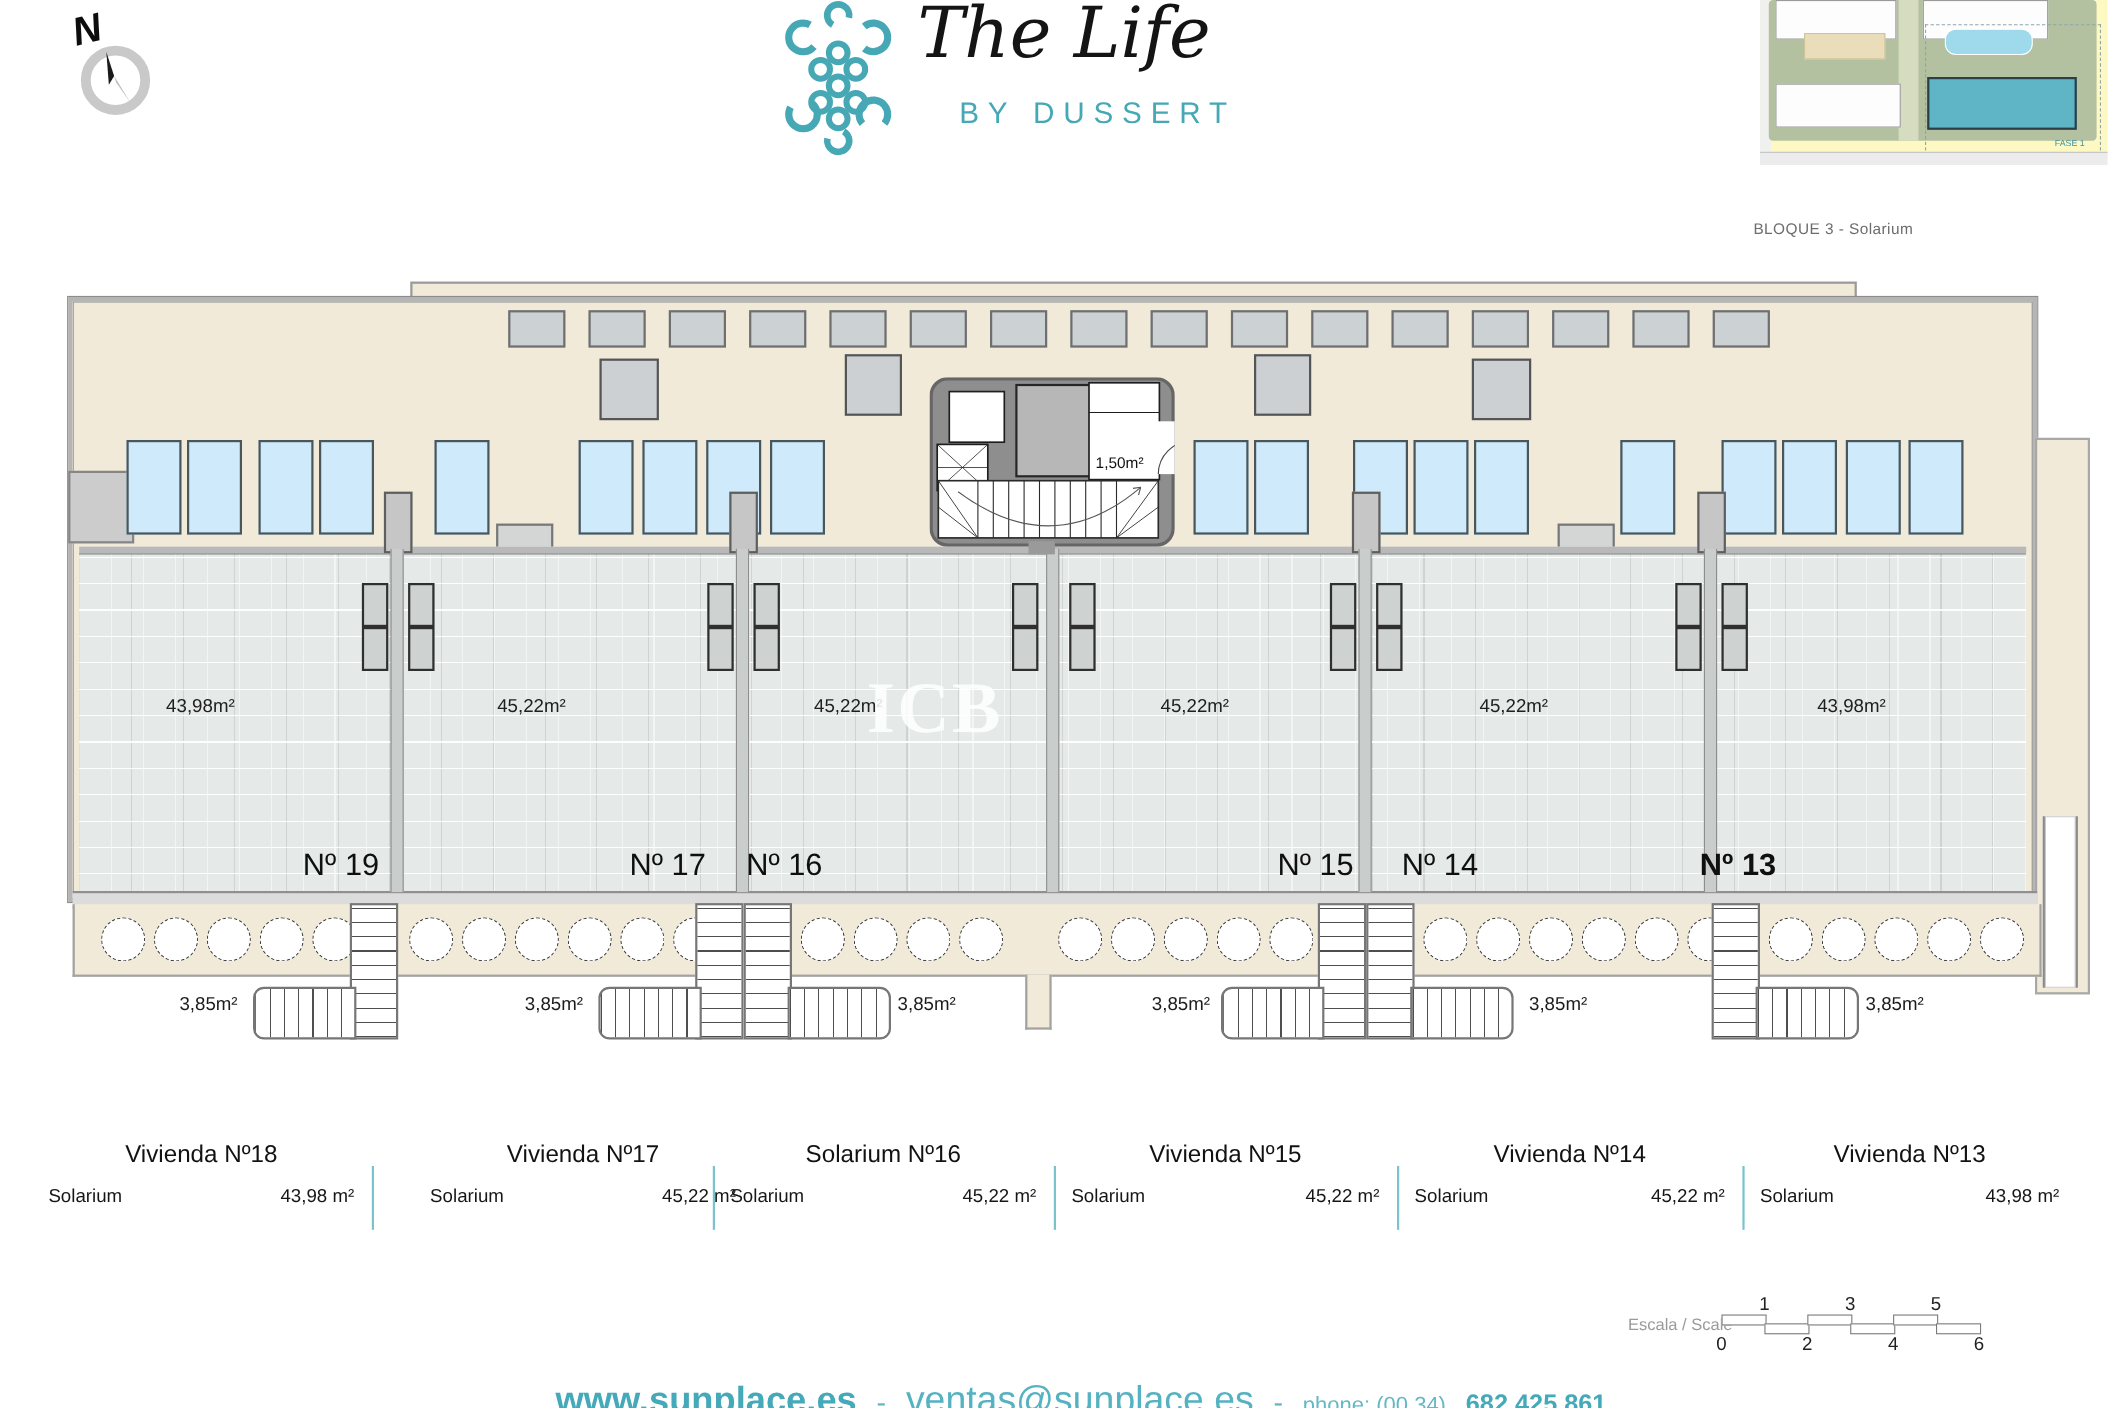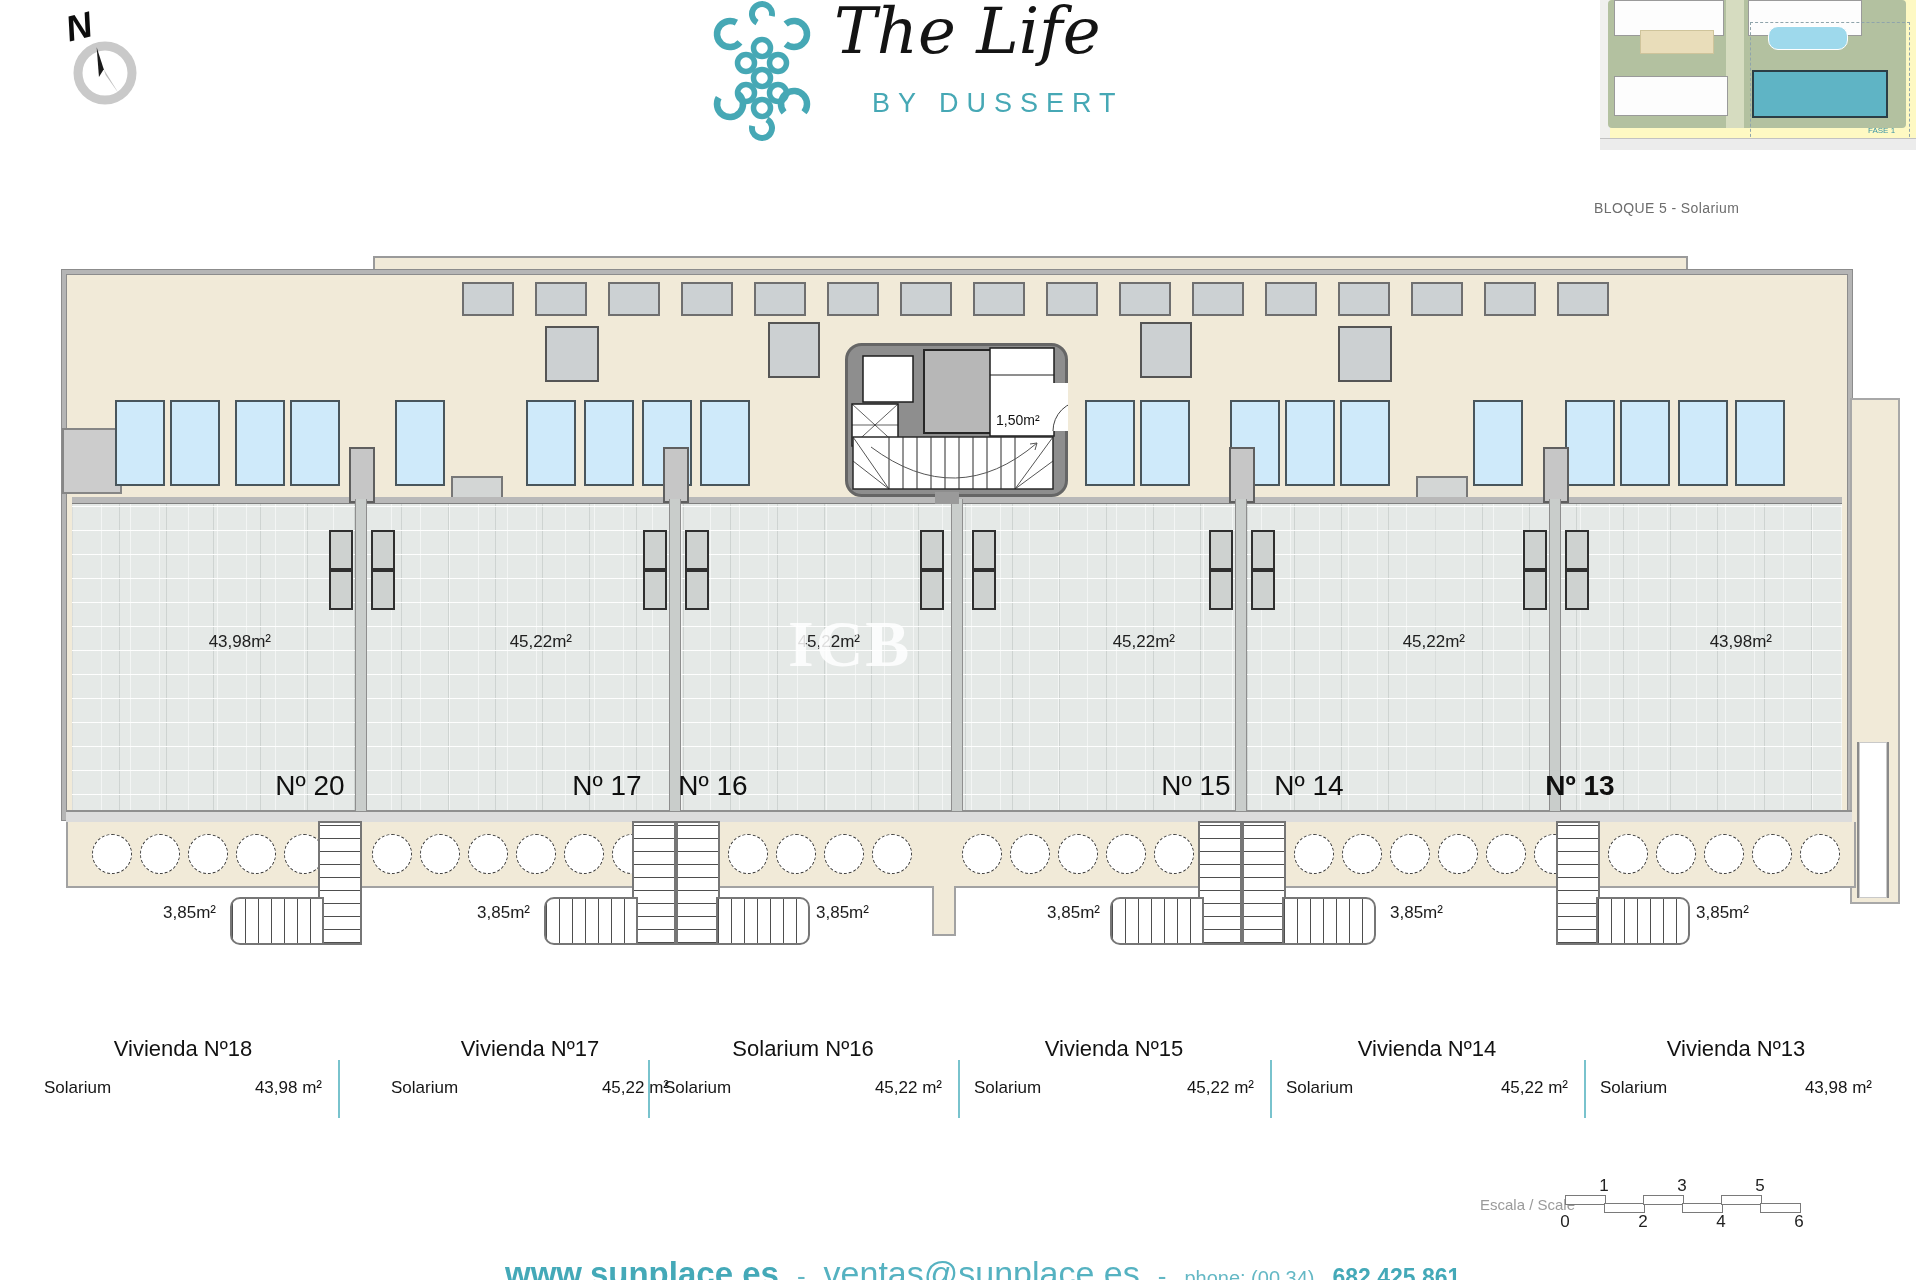--- a/index.html
+++ b/index.html
@@ -23,21 +23,21 @@
       repeating-linear-gradient(90deg, rgba(255,255,255,.55) 0 1px, transparent 1px 29px);
     border-top:6px solid #b9b9b9;box-shadow:inset 0 1px 0 #7f7f7f;}
   .sk{width:48px;height:30px;background:#ccd1d3;border:2px solid #6f6f6f;flex:none;}
   .skrow{display:flex;gap:21px;}
   .tsq{background:#ccd0d2;border:2px solid #555;}
   .tbl{background:#d3d6d5;border:2px solid #777;}
   .lg{position:absolute;top:400px;width:46px;height:82px;background:#cfeafa;border:2px solid #49565c;}
   .post{background:#c6c6c6;border:2px solid #5f5f5f;}
   .divwall{background:#c9cdcb;border-left:1px solid #8e8e8e;border-right:1px solid #8e8e8e;}
   .planter{background:#ced2d0;border:2px solid #2f2f2f;}
-  .area-label{font:400 17px "Liberation Sans",sans-serif;text-align:right;color:#202020;}
+  .area-label{font:400 17px "Liberation Sans",sans-serif;text-align:left;color:#202020;}
   .unit-num{font:400 28px "Liberation Sans",sans-serif;text-align:center;color:#0f0f0f;white-space:nowrap;}
   .bwall{background:#dcdcdc;border-top:2px solid #8f8f8f;border-bottom:2px solid #8f8f8f;}
   .walkway{background:#f1ead8;border-bottom:2px solid #a2a2a2;border-left:2px solid #a2a2a2;border-right:2px solid #a2a2a2;}
   .pcrow{display:flex;gap:8px;}
   .pc{width:38px;height:38px;border-radius:50%;background:#fff;border:1.6px dashed #3c3c3c;flex:none;}
   .fl{position:absolute;top:821px;width:40px;height:120px;background:#fff;border:2px solid #767676;
       background-image:repeating-linear-gradient(0deg,#4e4e4e 0 1px,transparent 1px 13px);}
   .run{position:absolute;top:897px;width:90px;height:44px;background:#fff;border:2px solid #767676;
       background-image:repeating-linear-gradient(90deg,#4e4e4e 0 1px,transparent 1px 13px);}
   .stair-label{font:400 17px "Liberation Sans",sans-serif;color:#1c1c1c;}
@@ -104,21 +104,21 @@
   <div class="abs" style="left:14px;top:0;width:108px;height:34px;background:#fdfdfd;border:1px solid #9a9a9a;"></div>
   <div class="abs" style="left:148px;top:0;width:112px;height:34px;background:#fdfdfd;border:1px solid #9a9a9a;"></div>
   <div class="abs" style="left:14px;top:76px;width:112px;height:38px;background:#fdfdfd;border:1px solid #9a9a9a;"></div>
   <div class="abs" style="left:40px;top:30px;width:72px;height:22px;background:#e9ddba;border:1px solid #cfc49b;"></div>
   <div class="abs" style="left:168px;top:26px;width:78px;height:22px;background:#9ed9ec;border:1px solid #ffffff;border-radius:10px;"></div>
   <div class="abs" style="left:150px;top:22px;width:158px;height:118px;border:1px dashed #8fa4ab;"></div>
   <div class="abs" style="left:152px;top:70px;width:132px;height:44px;background:#5fb4c5;border:2px solid #2c3e46;"></div>
   <div class="abs fase" style="left:268px;top:126px;">FASE 1</div>
   <div class="abs" style="left:0;top:138px;width:316px;height:12px;background:#ececec;border-top:1px solid #c2c2c2;"></div>
 </div>
-<div class="abs thumb-caption" style="left:1594px;top:200px;">BLOQUE 5 - Solarium</div>
+<div class="abs thumb-caption" style="left:1594px;top:200px;">BLOQUE 3 - Solarium</div>
 
 <div class="abs beige" style="left:373px;top:256px;width:1311px;height:20px;border:2px solid #9a9a9a;"></div>
 <div class="abs beige wallbox" style="left:62px;top:270px;width:1782px;height:542px;"></div>
 <div class="abs beige" style="left:1850px;top:398px;width:46px;height:502px;border:2px solid #a8a8a8;"></div>
 <div class="abs rail" style="left:1857px;top:742px;width:28px;height:156px;"></div>
 
 <div class="abs skrow" style="left:462px;top:282px;">
   <b class="sk"></b>
     <b class="sk"></b>
     <b class="sk"></b>
@@ -232,21 +232,21 @@
 </svg>
 <div class="abs" style="left:935px;top:492px;width:24px;height:12px;background:#9a9a9a;"></div>
 
 <div class="abs area-label" style="left:151px;top:632px;width:120px;">43,98m²</div>
 <div class="abs area-label" style="left:452px;top:632px;width:120px;">45,22m²</div>
 <div class="abs area-label" style="left:740px;top:632px;width:120px;">45,22m²</div>
 <div class="abs area-label" style="left:1055px;top:632px;width:120px;">45,22m²</div>
 <div class="abs area-label" style="left:1345px;top:632px;width:120px;">45,22m²</div>
 <div class="abs area-label" style="left:1652px;top:632px;width:120px;">43,98m²</div>
 
-<div class="abs unit-num" style="left:245px;top:770px;width:130px;">Nº 20</div>
+<div class="abs unit-num" style="left:245px;top:770px;width:130px;">Nº 19</div>
 <div class="abs unit-num" style="left:542px;top:770px;width:130px;">Nº 17</div>
 <div class="abs unit-num" style="left:648px;top:770px;width:130px;">Nº 16</div>
 <div class="abs unit-num" style="left:1131px;top:770px;width:130px;">Nº 15</div>
 <div class="abs unit-num" style="left:1244px;top:770px;width:130px;">Nº 14</div>
 <div class="abs unit-num" style="left:1515px;top:770px;width:130px;font-weight:bold;">Nº 13</div>
 
 <div class="abs walkway" style="left:66px;top:822px;width:1786px;height:64px;"></div>
 <div class="abs pcrow" style="left:92px;top:834px;">
     <b class="pc"></b>
     <b class="pc"></b>

